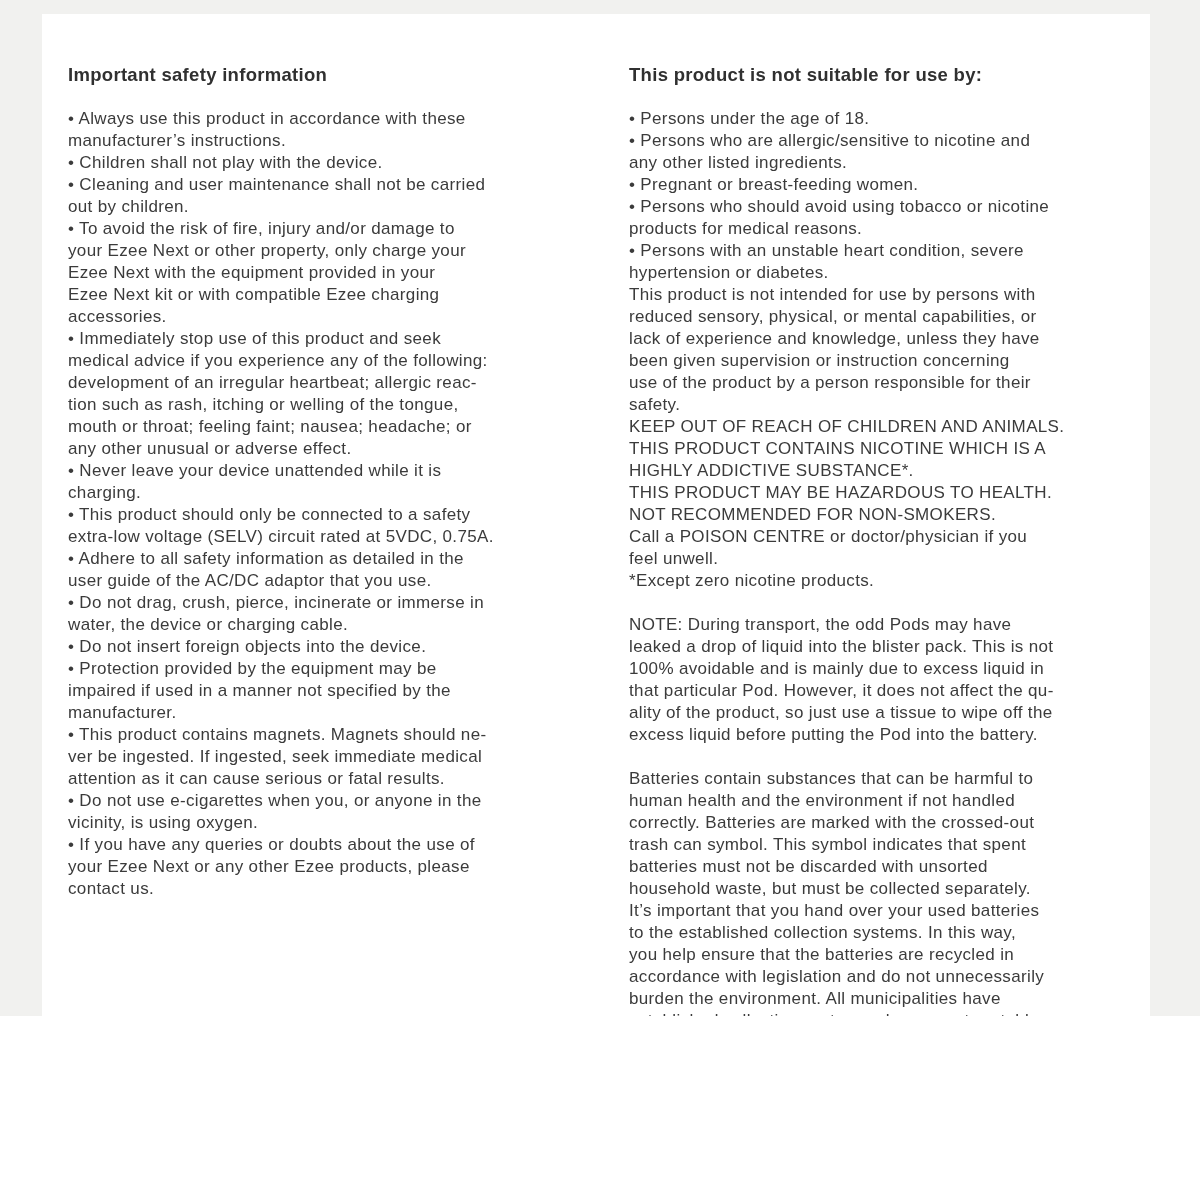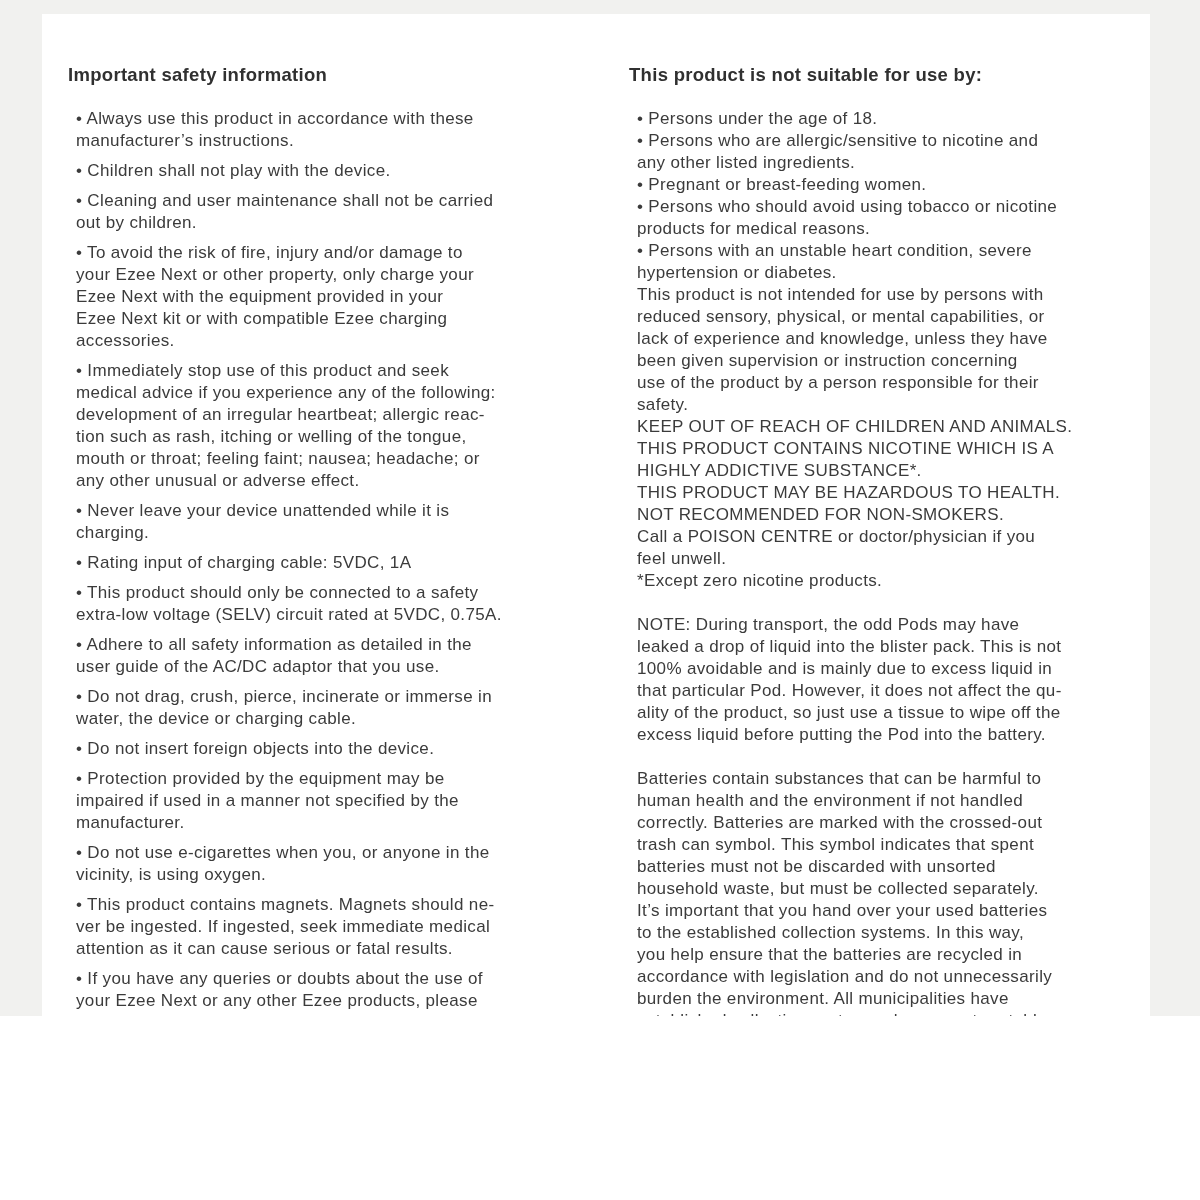--- a/index.html
+++ b/index.html
@@ -42,21 +42,21 @@
     color:var(--heading);
   }
   .body-text{
     font-size:17px;
     line-height:22px;
     letter-spacing:0.35px;
     color:var(--text);
   }
   .bullet-item,.para{
     white-space:pre-line;
-    margin:8px;
+    margin:0;
   }
   .para + .para{
     margin-top:22px;
   }
 </style>
 </head>
 <body>
 
 <div class="page">
   <div class="card">
@@ -75,36 +75,35 @@
 Ezee Next kit or with compatible Ezee charging
 accessories.</div>
         <div class="bullet-item">• Immediately stop use of this product and seek
 medical advice if you experience any of the following:
 development of an irregular heartbeat; allergic reac-
 tion such as rash, itching or welling of the tongue,
 mouth or throat; feeling faint; nausea; headache; or
 any other unusual or adverse effect.</div>
         <div class="bullet-item">• Never leave your device unattended while it is
 charging.</div>
-        <div class="bullet-item">• Rating input of charging cable: 5VDC, 1A</div>
         <div class="bullet-item">• This product should only be connected to a safety
 extra-low voltage (SELV) circuit rated at 5VDC, 0.75A.</div>
         <div class="bullet-item">• Adhere to all safety information as detailed in the
 user guide of the AC/DC adaptor that you use.</div>
         <div class="bullet-item">• Do not drag, crush, pierce, incinerate or immerse in
 water, the device or charging cable.</div>
         <div class="bullet-item">• Do not insert foreign objects into the device.</div>
         <div class="bullet-item">• Protection provided by the equipment may be
 impaired if used in a manner not specified by the
 manufacturer.</div>
-        <div class="bullet-item">• Do not use e-cigarettes when you, or anyone in the
-vicinity, is using oxygen.</div>
         <div class="bullet-item">• This product contains magnets. Magnets should ne-
 ver be ingested. If ingested, seek immediate medical
 attention as it can cause serious or fatal results.</div>
+        <div class="bullet-item">• Do not use e-cigarettes when you, or anyone in the
+vicinity, is using oxygen.</div>
         <div class="bullet-item">• If you have any queries or doubts about the use of
 your Ezee Next or any other Ezee products, please
 contact us.</div>
       </div>
     </section>
 
     <section class="col col-right">
       <h1 class="section-title">This product is not suitable for use by:</h1>
       <div class="body-text">
         <div class="para">• Persons under the age of 18.

